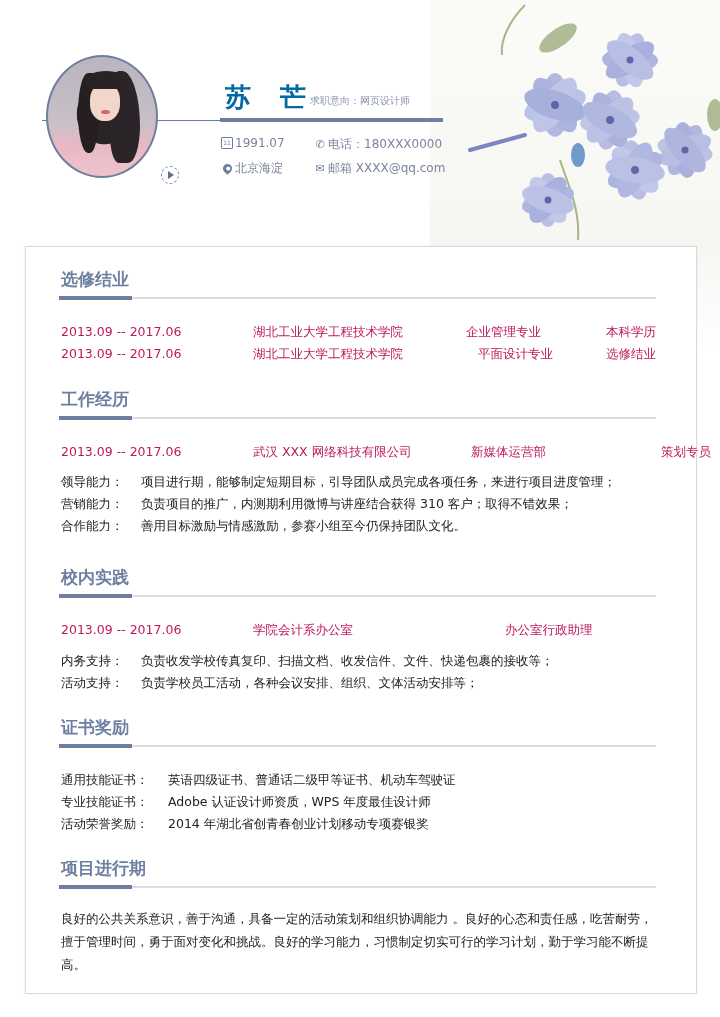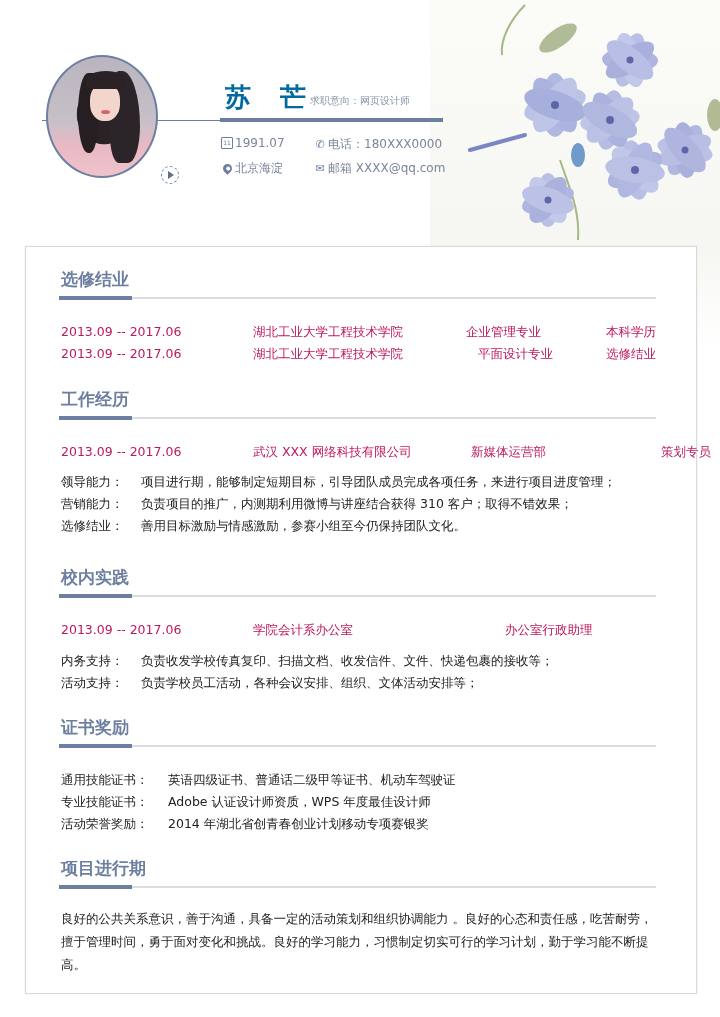--- a/index.html
+++ b/index.html
@@ -182,21 +182,21 @@
   <span class="cell" style="left:410px;">新媒体运营部</span>
   <span class="cell" style="left:552px;margin-left:48px;">策划专员</span>
 </div>
 <div class="desc" style="top:474px;">
   <span class="lbl">领导能力：</span><span>项目进行期，能够制定短期目标，引导团队成员完成各项任务，来进行项目进度管理；</span>
 </div>
 <div class="desc" style="top:496px;">
   <span class="lbl">营销能力：</span><span>负责项目的推广，内测期利用微博与讲座结合获得 310 客户；取得不错效果；</span>
 </div>
 <div class="desc" style="top:518px;">
-  <span class="lbl">选修结业：</span><span>善用目标激励与情感激励，参赛小组至今仍保持团队文化。</span>
+  <span class="lbl">合作能力：</span><span>善用目标激励与情感激励，参赛小组至今仍保持团队文化。</span>
 </div>
 
 <div class="section-title" style="top:566px;">校内实践</div>
 <div class="section-rule" style="top:595px;"></div>
 
 <div class="row" style="left:61px; top:622px; width:600px; height:16px;">
   <span class="cell" style="left:0;">2013.09 -- 2017.06</span>
   <span class="cell" style="left:192px;">学院会计系办公室</span>
   <span class="cell" style="left:444px;">办公室行政助理</span>
 </div>

